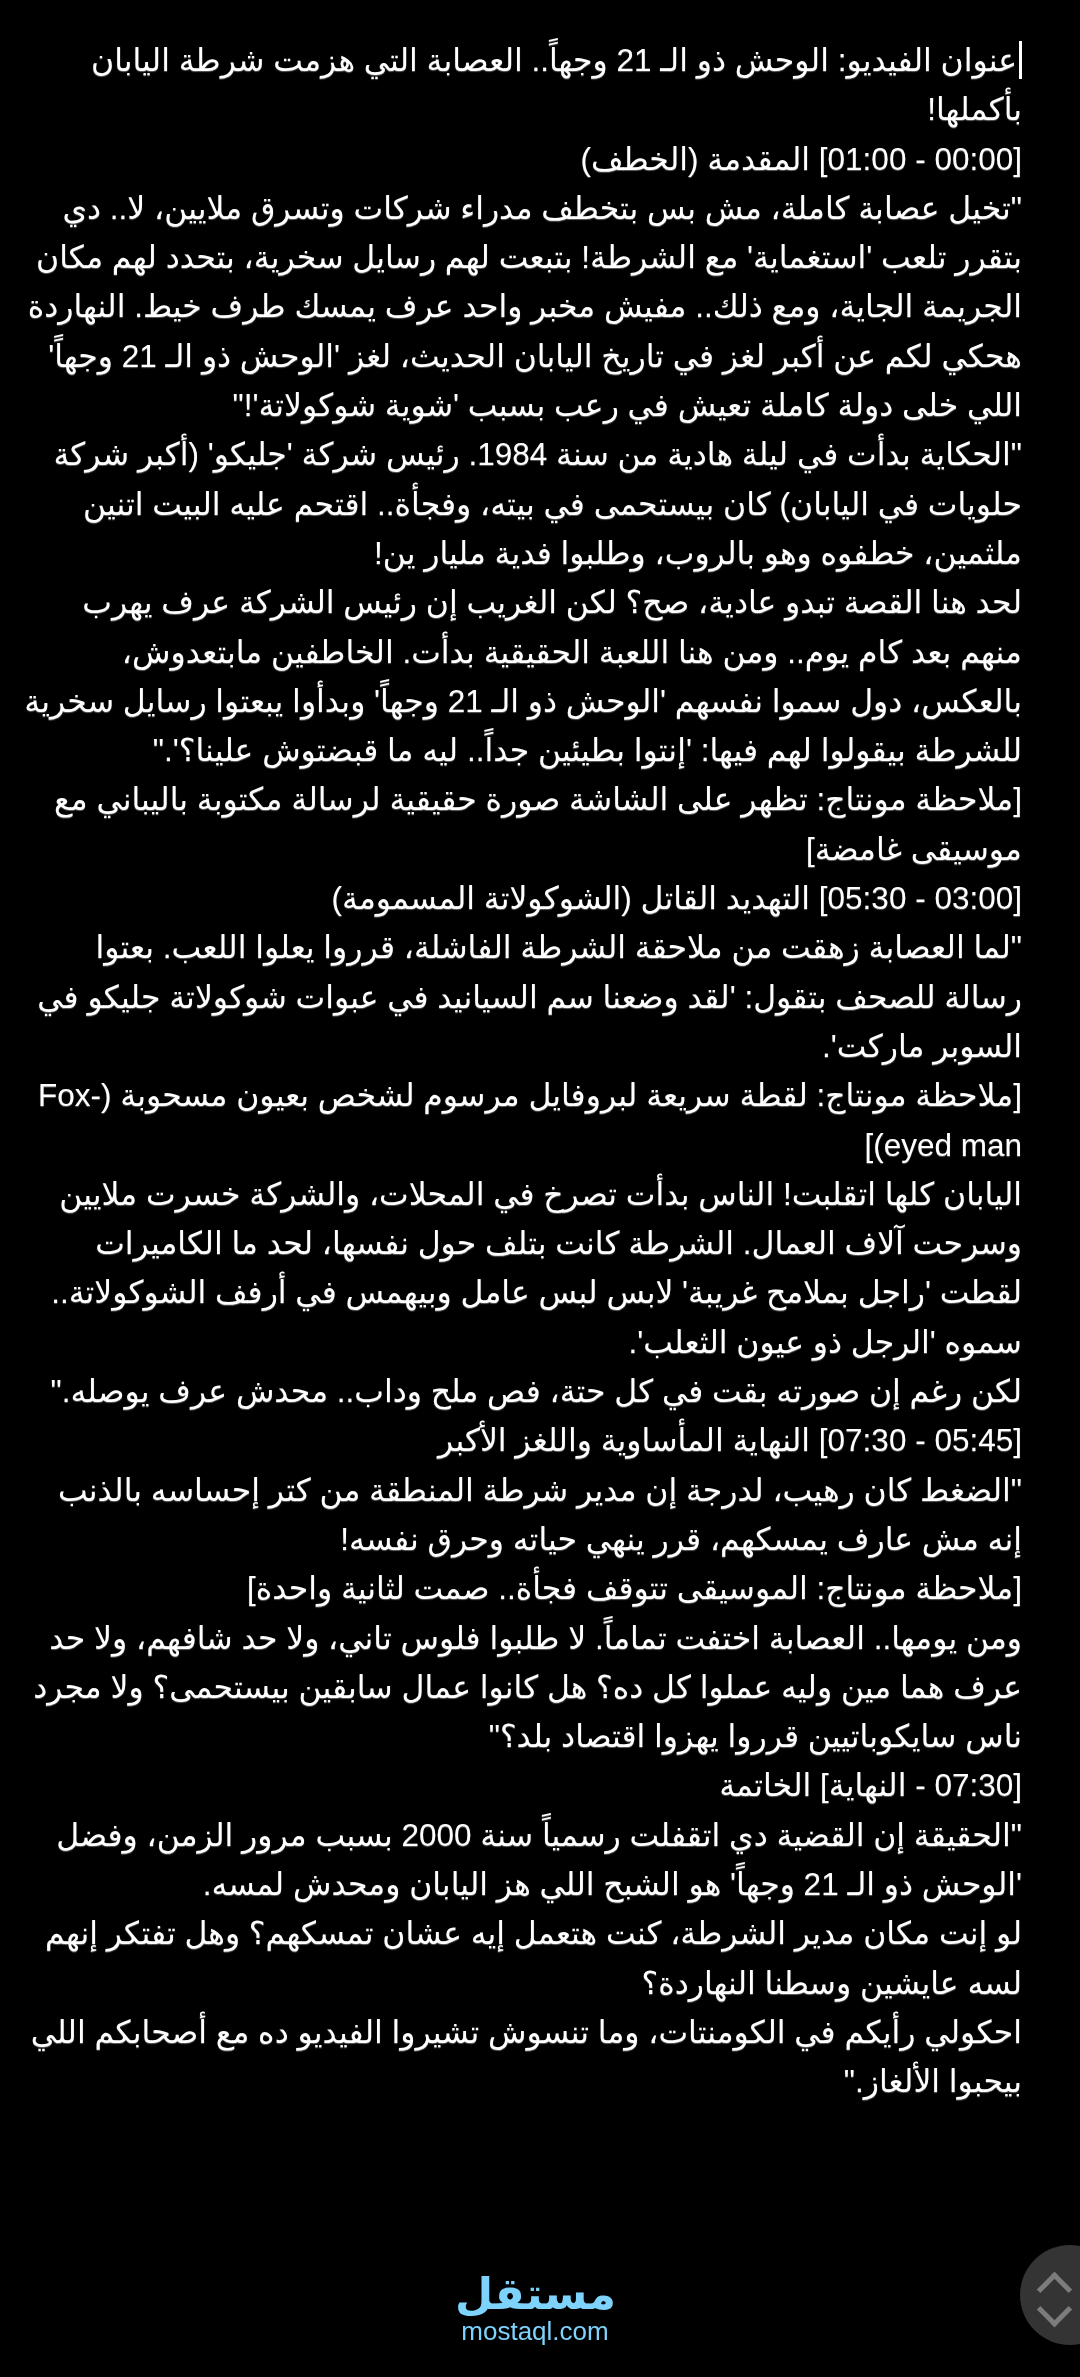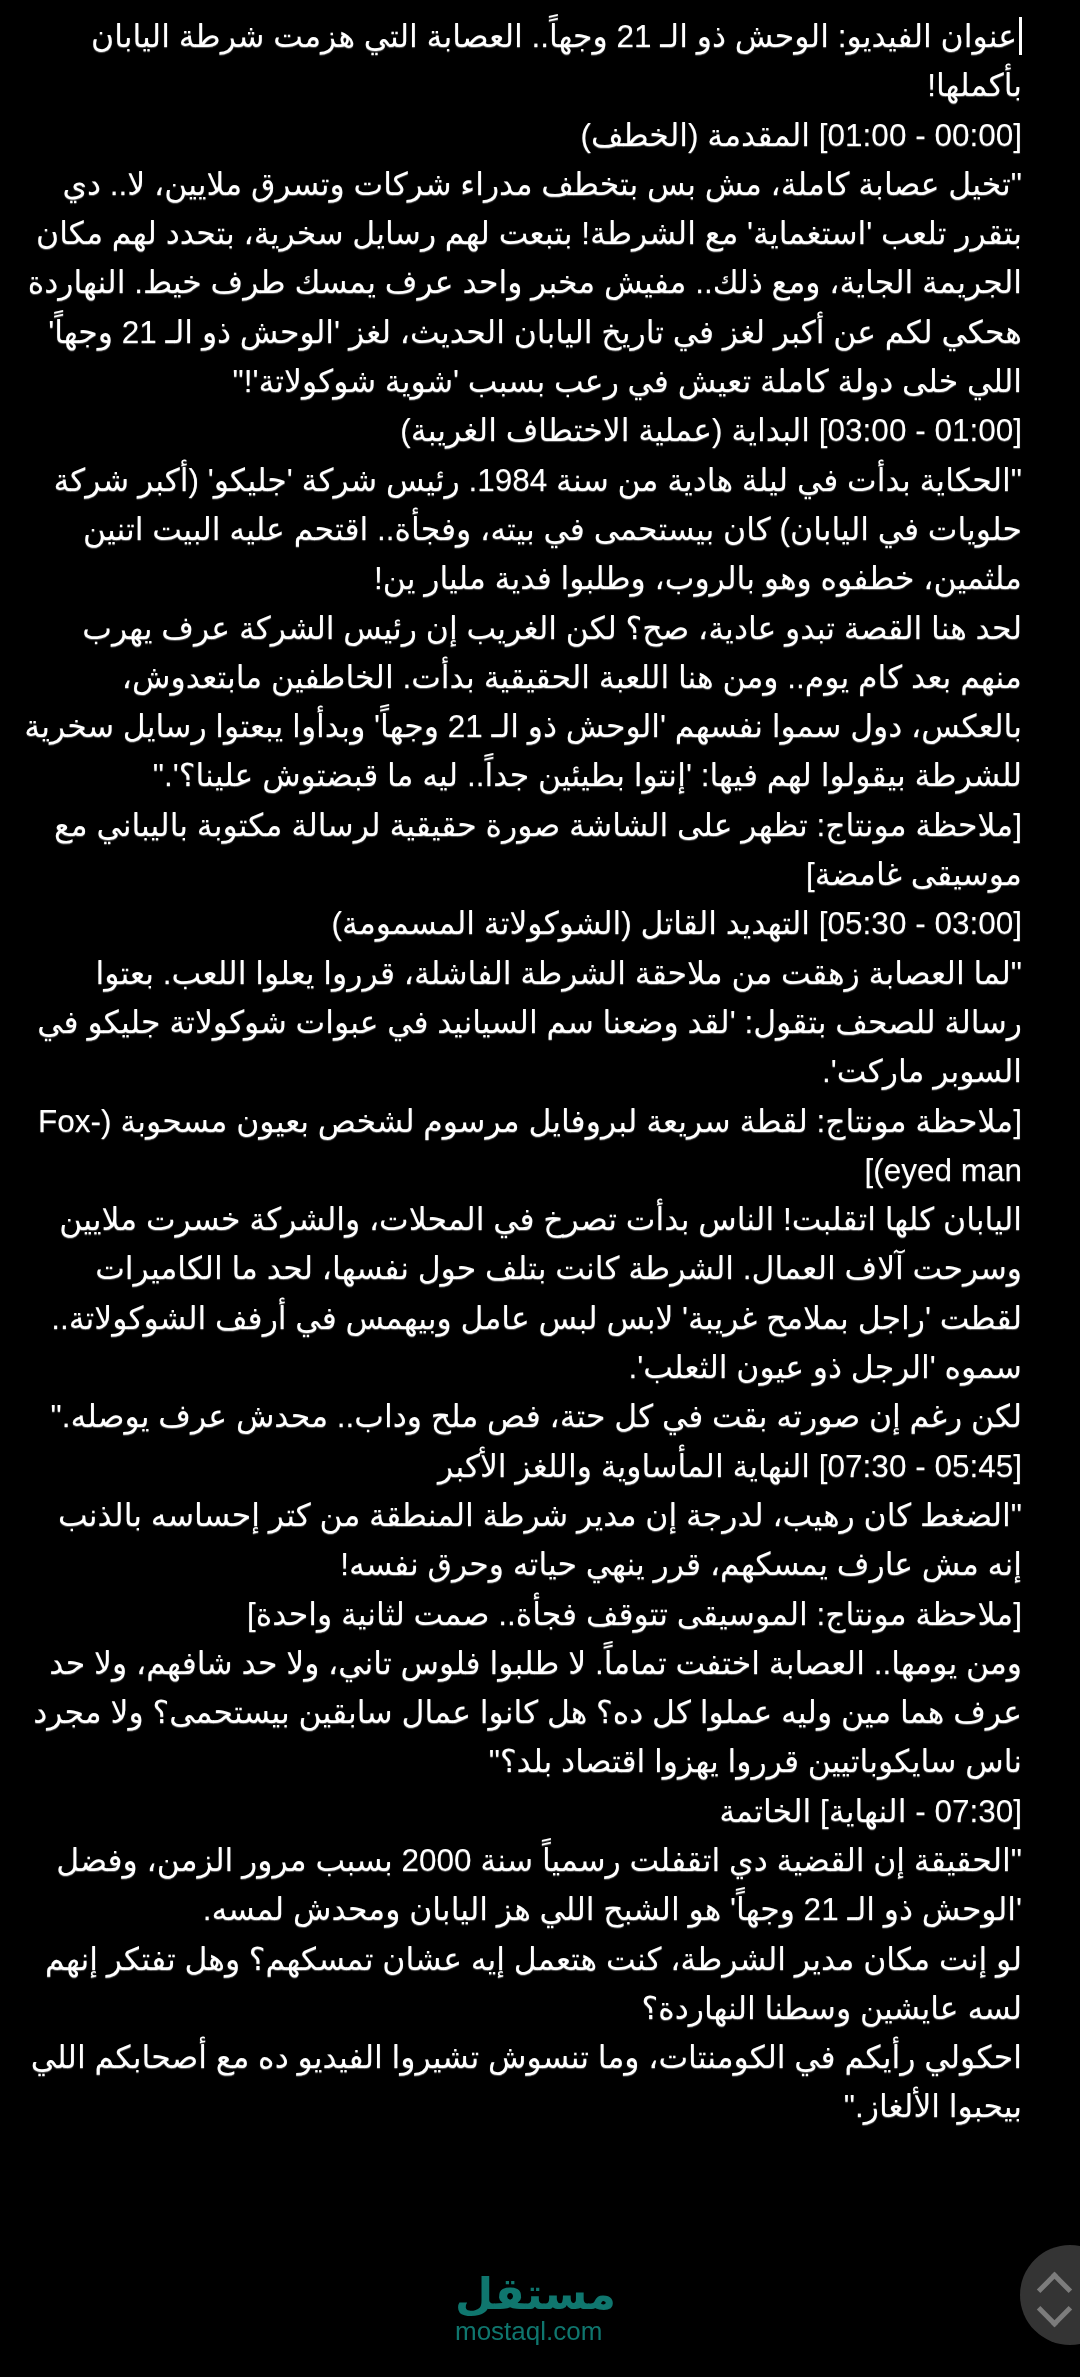--- a/index.html
+++ b/index.html
@@ -9,21 +9,21 @@
   }
   body {
     width: 1080px;
     height: 2377px;
     position: relative;
     overflow: hidden;
     font-family: "Liberation Sans", "DejaVu Sans", sans-serif;
   }
   .doc {
     position: absolute;
-    top: 12px;
+    top: 36px;
     right: 58px;
     width: 1000px;
     direction: rtl;
     text-align: right;
     color: #ffffff;
     font-size: 31.5px;
     line-height: 49.3px;
     text-shadow: 0 1px 1px rgba(170,170,170,0.55);
   }
   .line {
@@ -42,22 +42,22 @@
   .spell {
     text-decoration-color: #c0272d;
     text-decoration-thickness: 3px;
     text-underline-offset: 6px;
   }
   .watermark {
     position: absolute;
     left: 455px;
     top: 2270px;
     width: 160px;
-    text-align: left;
-    color: #0f766e;
+    text-align: center;
+    color: #7dd3fc;
   }
   .watermark .ar {
     font-size: 44px;
     font-weight: bold;
     line-height: 48px;
   }
   .watermark .en {
     font-size: 26px;
     line-height: 26px;
   }
@@ -83,21 +83,20 @@
   .scroll-btn .down { top: 52px; transform: rotate(225deg); }
 </style>
 </head>
 <body>
 
 <div class="doc">
   <div id="lines">
       <div class="line" dir="rtl"><span class="caret"></span>عنوان الفيديو: الوحش ذو الـ 21 وجهاً.. العصابة التي هزمت شرطة اليابان بأكملها!</div>
       <div class="line" dir="rtl">[00:00 - 01:00] المقدمة (الخطف)</div>
       <div class="line" dir="rtl">"تخيل عصابة كاملة، مش بس بتخطف مدراء شركات وتسرق ملايين، لا.. دي بتقرر تلعب 'استغماية' مع الشرطة! بتبعت لهم رسايل سخرية، بتحدد لهم مكان الجريمة الجاية، ومع ذلك.. مفيش مخبر واحد عرف يمسك طرف خيط. النهاردة هحكي لكم عن أكبر لغز في تاريخ اليابان الحديث، لغز 'الوحش ذو الـ 21 وجهاً' اللي خلى دولة كاملة تعيش في رعب بسبب 'شوية شوكولاتة'!"</div>
-      <div class="line" dir="rtl">[01:00 - 03:00] البداية (عملية الاختطاف الغريبة)</div>
       <div class="line" dir="rtl">"الحكاية بدأت في ليلة هادية من سنة 1984. رئيس شركة 'جليكو' (أكبر شركة حلويات في اليابان) كان بيستحمى في بيته، وفجأة.. اقتحم عليه البيت اتنين ملثمين، خطفوه وهو بالروب، وطلبوا فدية مليار ين!</div>
       <div class="line" dir="rtl">لحد هنا القصة تبدو عادية، صح؟ لكن الغريب إن رئيس الشركة عرف يهرب منهم بعد كام يوم.. ومن هنا اللعبة الحقيقية بدأت. الخاطفين مابتعدوش، بالعكس، دول سموا نفسهم 'الوحش ذو الـ 21 وجهاً' وبدأوا يبعتوا رسايل سخرية للشرطة بيقولوا لهم فيها: 'إنتوا بطيئين جداً.. ليه ما <span class="spell">قبضتوش</span> علينا؟'."</div>
       <div class="line" dir="rtl">[ملاحظة مونتاج: تظهر على الشاشة صورة حقيقية <span class="spell">لرسالة</span> مكتوبة باليباني مع موسيقى غامضة]</div>
       <div class="line" dir="rtl">[03:00 - 05:30] التهديد القاتل (الشوكولاتة المسمومة)</div>
       <div class="line" dir="rtl">"لما العصابة زهقت من ملاحقة الشرطة الفاشلة، قرروا يعلوا اللعب. بعتوا رسالة للصحف بتقول: 'لقد وضعنا سم السيانيد في عبوات شوكولاتة جليكو في السوبر ماركت'.</div>
       <div class="line" dir="rtl">[ملاحظة مونتاج: لقطة سريعة لبروفايل مرسوم لشخص بعيون مسحوبة (Fox-eyed man)]</div>
       <div class="line" dir="rtl">اليابان كلها اتقلبت! الناس بدأت تصرخ في المحلات، والشركة خسرت ملايين وسرحت آلاف العمال. الشرطة كانت بتلف حول نفسها، لحد ما الكاميرات <span class="spell">لقطت</span> '<span class="spell">راجل</span> بملامح غريبة' لابس لبس عامل <span class="spell">وبيهمس</span> في أرفف الشوكولاتة.. سموه 'الرجل ذو عيون الثعلب'.</div>
       <div class="line" dir="rtl">لكن رغم إن صورته بقت في كل حتة، فص ملح وداب.. محدش <span class="spell">عرف</span> يوصله."</div>
       <div class="line" dir="rtl">[05:45 - 07:30] النهاية المأساوية واللغز الأكبر</div>
       <div class="line" dir="rtl">"الضغط كان رهيب، لدرجة إن مدير شرطة المنطقة من كتر إحساسه بالذنب إنه مش عارف يمسكهم، قرر ينهي حياته وحرق نفسه!</div>

